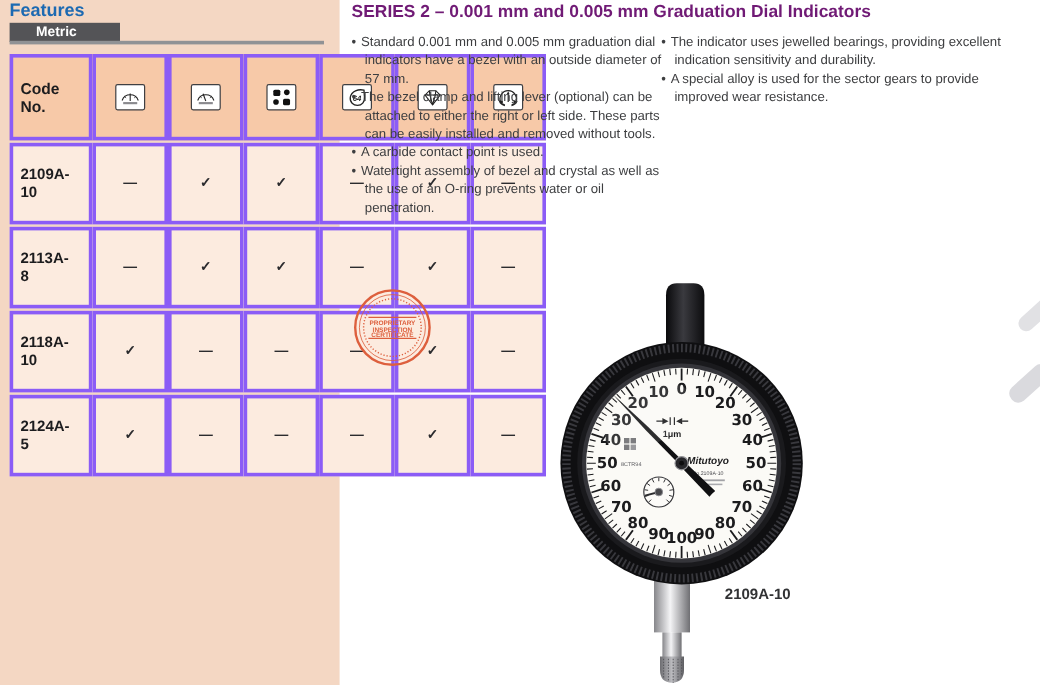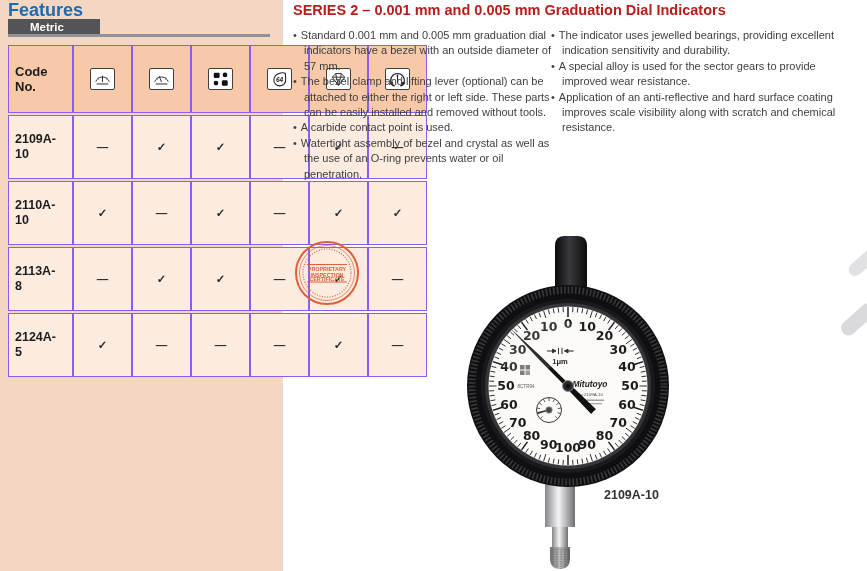--- a/index.html
+++ b/index.html
@@ -1,37 +1,37 @@
 <!DOCTYPE html>
 <html><head>
 <meta charset="utf-8">
 <style>
   html,body{margin:0;padding:0;background:#fff;}
   .page{position:relative;width:867px;height:571px;overflow:hidden;
         font-family:"Liberation Sans",sans-serif;background:#fff;}
   
   .left-panel{position:absolute;left:0;top:0;width:283px;height:571px;background:#f4d7c3;}
-  .features-title{position:absolute;left:8px;top:0;font-size:18px;font-weight:bold;color:#1d6ab2;}
+  .features-title{position:absolute;left:8px;top:0;font-size:15px;font-weight:bold;color:#1d6ab2;}
   .metric-tab{position:absolute;left:8px;top:19px;width:92px;height:16px;background:#545457;
               color:#fff;font-size:11.5px;font-weight:bold;line-height:16px;padding-left:22px;box-sizing:border-box;}
   .metric-stripe{position:absolute;left:8px;top:34px;width:262px;height:3px;background:#909295;}
   
   .ftable{position:absolute;left:8px;top:43px;border-collapse:separate;border-spacing:0 2px;}
-  .ftable td,.ftable th{border:1px solid #8b5cf6;padding:16px;}
+  .ftable td,.ftable th{border:3px solid #8b5cf6;padding:16px;}
   .ftable th.codehdr{width:93px;background:#f7c9a8;text-align:left;padding-left:6px;
                      font-size:13px;font-weight:bold;color:#1c1c1e;height:34px;}
   .ftable th.iconhdr{width:27px;background:#f7c9a8;height:34px;}
   .iconbox{width:23px;height:20px;background:#fff;border:1px solid #3f3f42;border-radius:2px;
            margin:0 auto;display:flex;align-items:center;justify-content:center;}
   .ftable td.code-cell{background:#fcebdf;font-size:12.5px;font-weight:bold;color:#1c1c1e;
                        padding-left:6px;height:15px;line-height:15px;}
   .ftable td.mark-cell{background:#fcebdf;text-align:center;font-size:11.5px;font-weight:bold;
                        color:#2b2b2e;height:15px;line-height:15px;}
   
-  .series-title{position:absolute;left:293px;top:2px;width:560px;font-size:14.5px;font-weight:bold;color:#b91c1c;}
+  .series-title{position:absolute;left:293px;top:2px;width:560px;font-size:14.5px;font-weight:bold;color:#701a75;}
   .bullets{position:absolute;top:28px;margin:0;padding:0;list-style:none;
            font-size:11px;line-height:15.4px;color:#3d3e40;}
   .bullets.colL{left:293px;width:264px;}
   .bullets.colR{left:551px;width:296px;}
   .bullets li{padding-left:11px;}
   .bullets li::before{content:"•";margin-left:-11px;margin-right:4px;}
   
   .stamp{position:absolute;left:294px;top:240px;}
   
   .dialsvg{position:absolute;left:458px;top:226px;}
@@ -122,33 +122,33 @@
           <tr>
             <td class="code-cell">2109A-10</td>
             <td class="mark-cell">—</td>
             <td class="mark-cell">✓</td>
             <td class="mark-cell">✓</td>
             <td class="mark-cell">—</td>
             <td class="mark-cell">✓</td>
             <td class="mark-cell">—</td>
           </tr>
           <tr>
-            <td class="code-cell">2110A-10</td>
-            <td class="mark-cell">✓</td>
-            <td class="mark-cell">—</td>
-            <td class="mark-cell">✓</td>
-            <td class="mark-cell">—</td>
-            <td class="mark-cell">✓</td>
-            <td class="mark-cell">✓</td>
+            <td class="code-cell">2113A-8</td>
+            <td class="mark-cell">—</td>
+            <td class="mark-cell">✓</td>
+            <td class="mark-cell">✓</td>
+            <td class="mark-cell">—</td>
+            <td class="mark-cell">✓</td>
+            <td class="mark-cell">—</td>
           </tr>
           <tr>
-            <td class="code-cell">2113A-8</td>
-            <td class="mark-cell">—</td>
-            <td class="mark-cell">✓</td>
-            <td class="mark-cell">✓</td>
+            <td class="code-cell">2118A-10</td>
+            <td class="mark-cell">✓</td>
+            <td class="mark-cell">—</td>
+            <td class="mark-cell">—</td>
             <td class="mark-cell">—</td>
             <td class="mark-cell">✓</td>
             <td class="mark-cell">—</td>
           </tr>
           <tr>
             <td class="code-cell">2124A-5</td>
             <td class="mark-cell">✓</td>
             <td class="mark-cell">—</td>
             <td class="mark-cell">—</td>
             <td class="mark-cell">—</td>
@@ -162,21 +162,20 @@
   <div class="series-title">SERIES 2 – 0.001 mm and 0.005 mm Graduation Dial Indicators</div>
   <ul class="bullets colL">
       <li>Standard 0.001 mm and 0.005 mm graduation dial indicators have a bezel with an outside diameter of 57 mm.</li>
       <li>The bezel clamp and lifting lever (optional) can be attached to either the right or left side. These parts can be easily installed and removed without tools.</li>
       <li>A carbide contact point is used.</li>
       <li>Watertight assembly of bezel and crystal as well as the use of an O-ring prevents water or oil penetration.</li>
     </ul>
   <ul class="bullets colR">
       <li>The indicator uses jewelled bearings, providing excellent indication sensitivity and durability.</li>
       <li>A special alloy is used for the sector gears to provide improved wear resistance.</li>
-      <li>Application of an anti-reflective and hard surface coating improves scale visibility along with scratch and chemical resistance.</li>
     </ul>
 
   <svg class="stamp" width="66" height="66" viewBox="0 0 66 66">
     <circle cx="33" cy="33" r="31" fill="none" stroke="#dd5f3d" stroke-width="2"></circle>
     <circle cx="33" cy="33" r="27.5" fill="none" stroke="#dd5f3d" stroke-width="0.7"></circle>
     <circle cx="33" cy="33" r="24" fill="none" stroke="#dd5f3d" stroke-width="1.2" stroke-dasharray="1 1.6"></circle>
     <line x1="13" y1="24.5" x2="53" y2="24.5" stroke="#dd5f3d" stroke-width="1"></line>
     <line x1="13" y1="42" x2="53" y2="42" stroke="#dd5f3d" stroke-width="1"></line>
     <text x="33" y="30.5" text-anchor="middle" font-size="5.4" font-weight="bold" fill="#dd5f3d" font-family="Liberation Sans, sans-serif">PROPRIETARY</text>
     <text x="33" y="36.5" text-anchor="middle" font-size="5.4" font-weight="bold" fill="#dd5f3d" font-family="Liberation Sans, sans-serif">INSPECTION</text>

